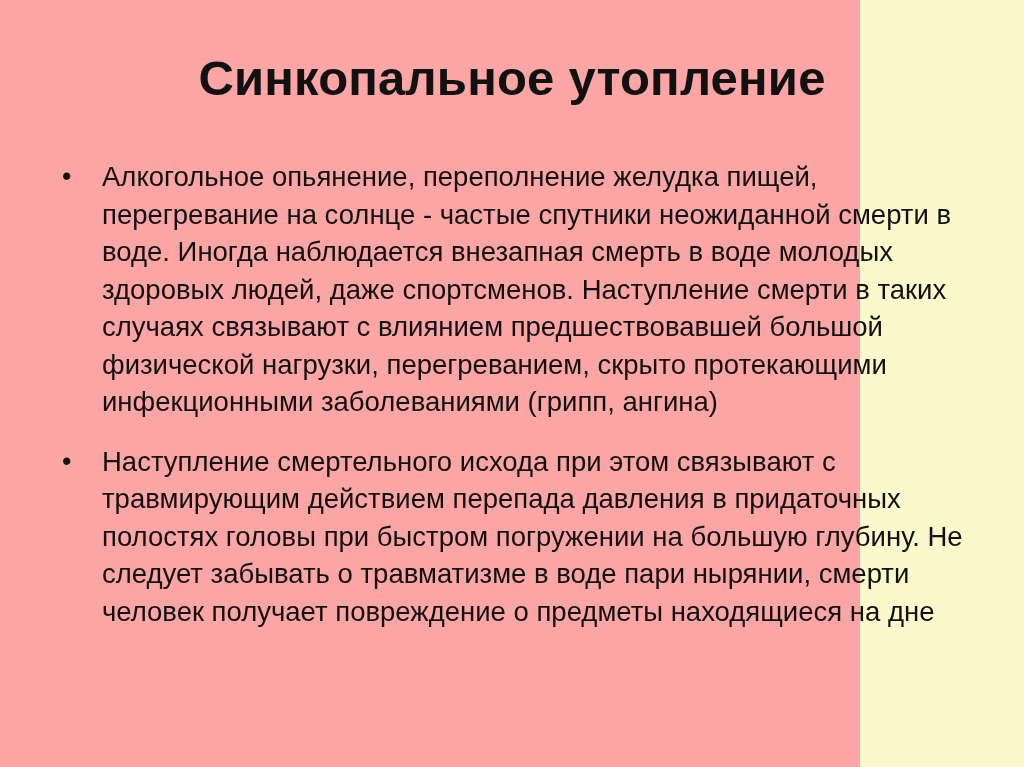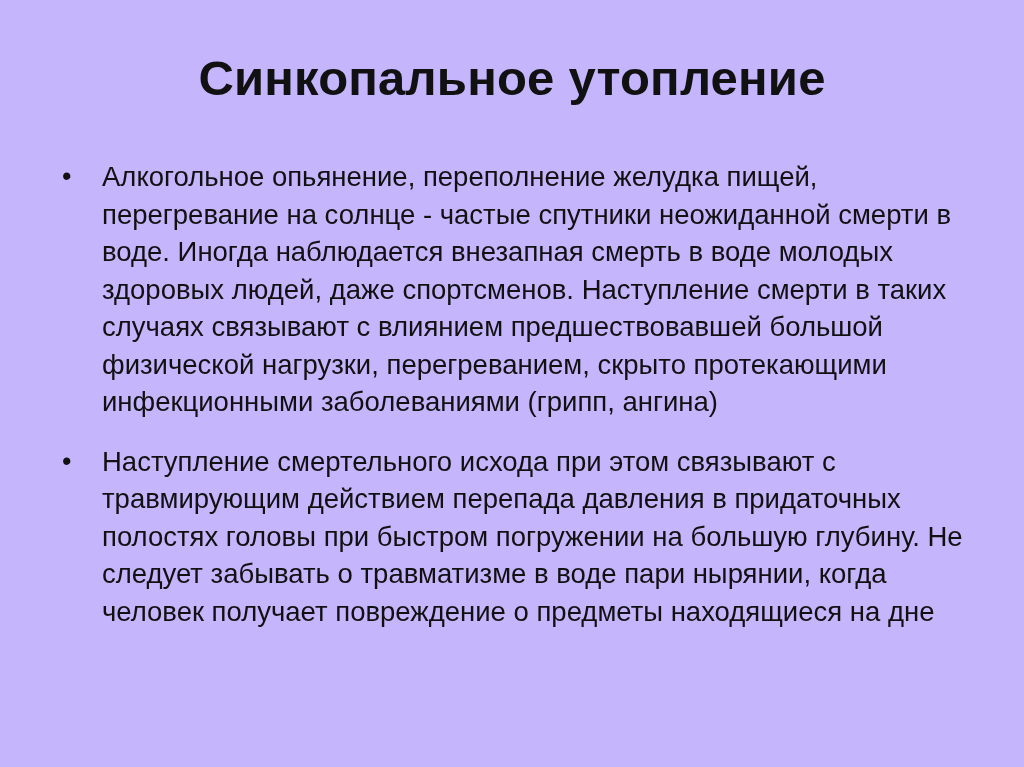--- a/index.html
+++ b/index.html
@@ -8,23 +8,23 @@
   }
   body {
     width: 1024px;
     height: 767px;
     background: #fbf8cc;
     font-family: "Liberation Sans", sans-serif;
     overflow: hidden;
   }
   .slide {
     position: relative;
-    width: 1024px;
+    width: 860px;
     height: 767px;
-    background: #c4b5fd;
+    background: #fca5a5;
     box-sizing: border-box;
   }
   .slide-title {
     position: absolute;
     top: 52px;
     left: 0;
     width: 1024px;
     text-align: center;
     font-size: 49px;
     font-weight: 700;
@@ -72,18 +72,18 @@
   <div class="slide-title">Синкопальное утопление</div>
 
   <div class="body-block">
     <ul class="bullets">
       <li>
         <span class="marker">•</span>
         <span>Алкогольное опьянение, переполнение желудка пищей, перегревание на солнце - частые спутники неожиданной смерти в воде. Иногда наблюдается внезапная смерть в воде молодых здоровых людей, даже спортсменов. Наступление смерти в таких случаях связывают с влиянием предшествовавшей большой физической нагрузки, перегреванием, скрыто протекающими инфекционными заболеваниями (грипп, ангина)</span>
       </li>
       <li>
         <span class="marker">•</span>
-        <span>Наступление смертельного исхода при этом связывают с травмирующим действием перепада давления в придаточных полостях головы при быстром погружении на большую глубину. Не следует забывать о травматизме в воде пари нырянии, когда человек получает повреждение о предметы находящиеся на дне</span>
+        <span>Наступление смертельного исхода при этом связывают с травмирующим действием перепада давления в придаточных полостях головы при быстром погружении на большую глубину. Не следует забывать о травматизме в воде пари нырянии, смерти человек получает повреждение о предметы находящиеся на дне</span>
       </li>
     </ul>
   </div>
 
 </div>
 
 </body></html>

